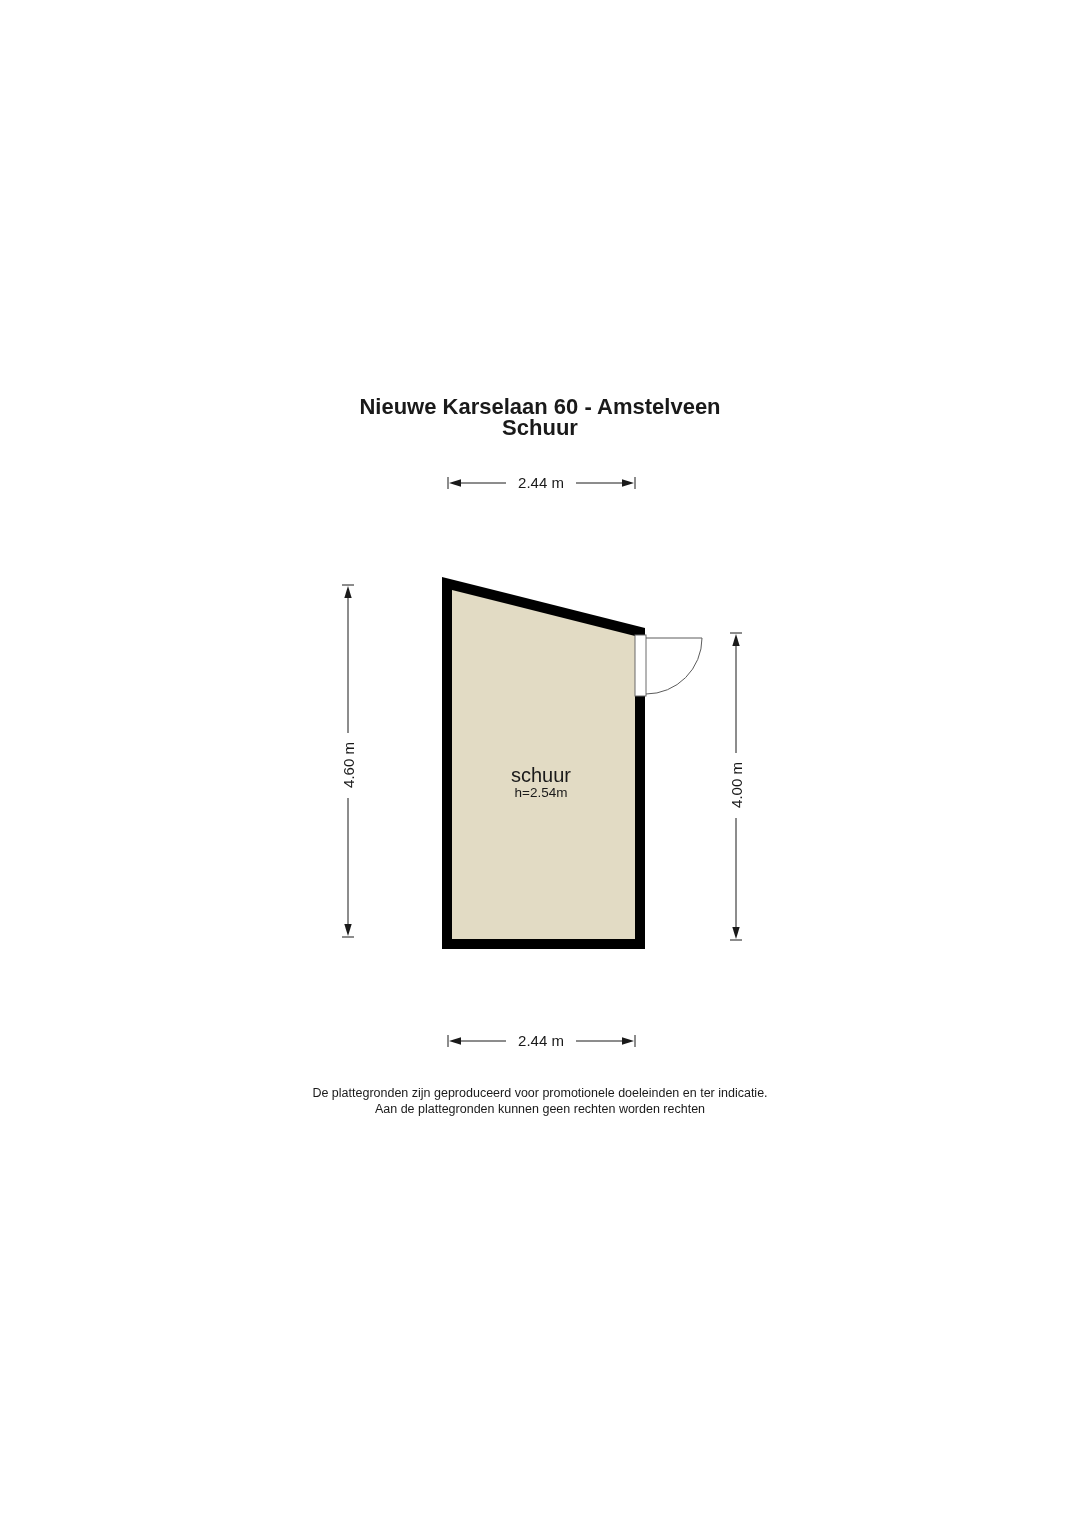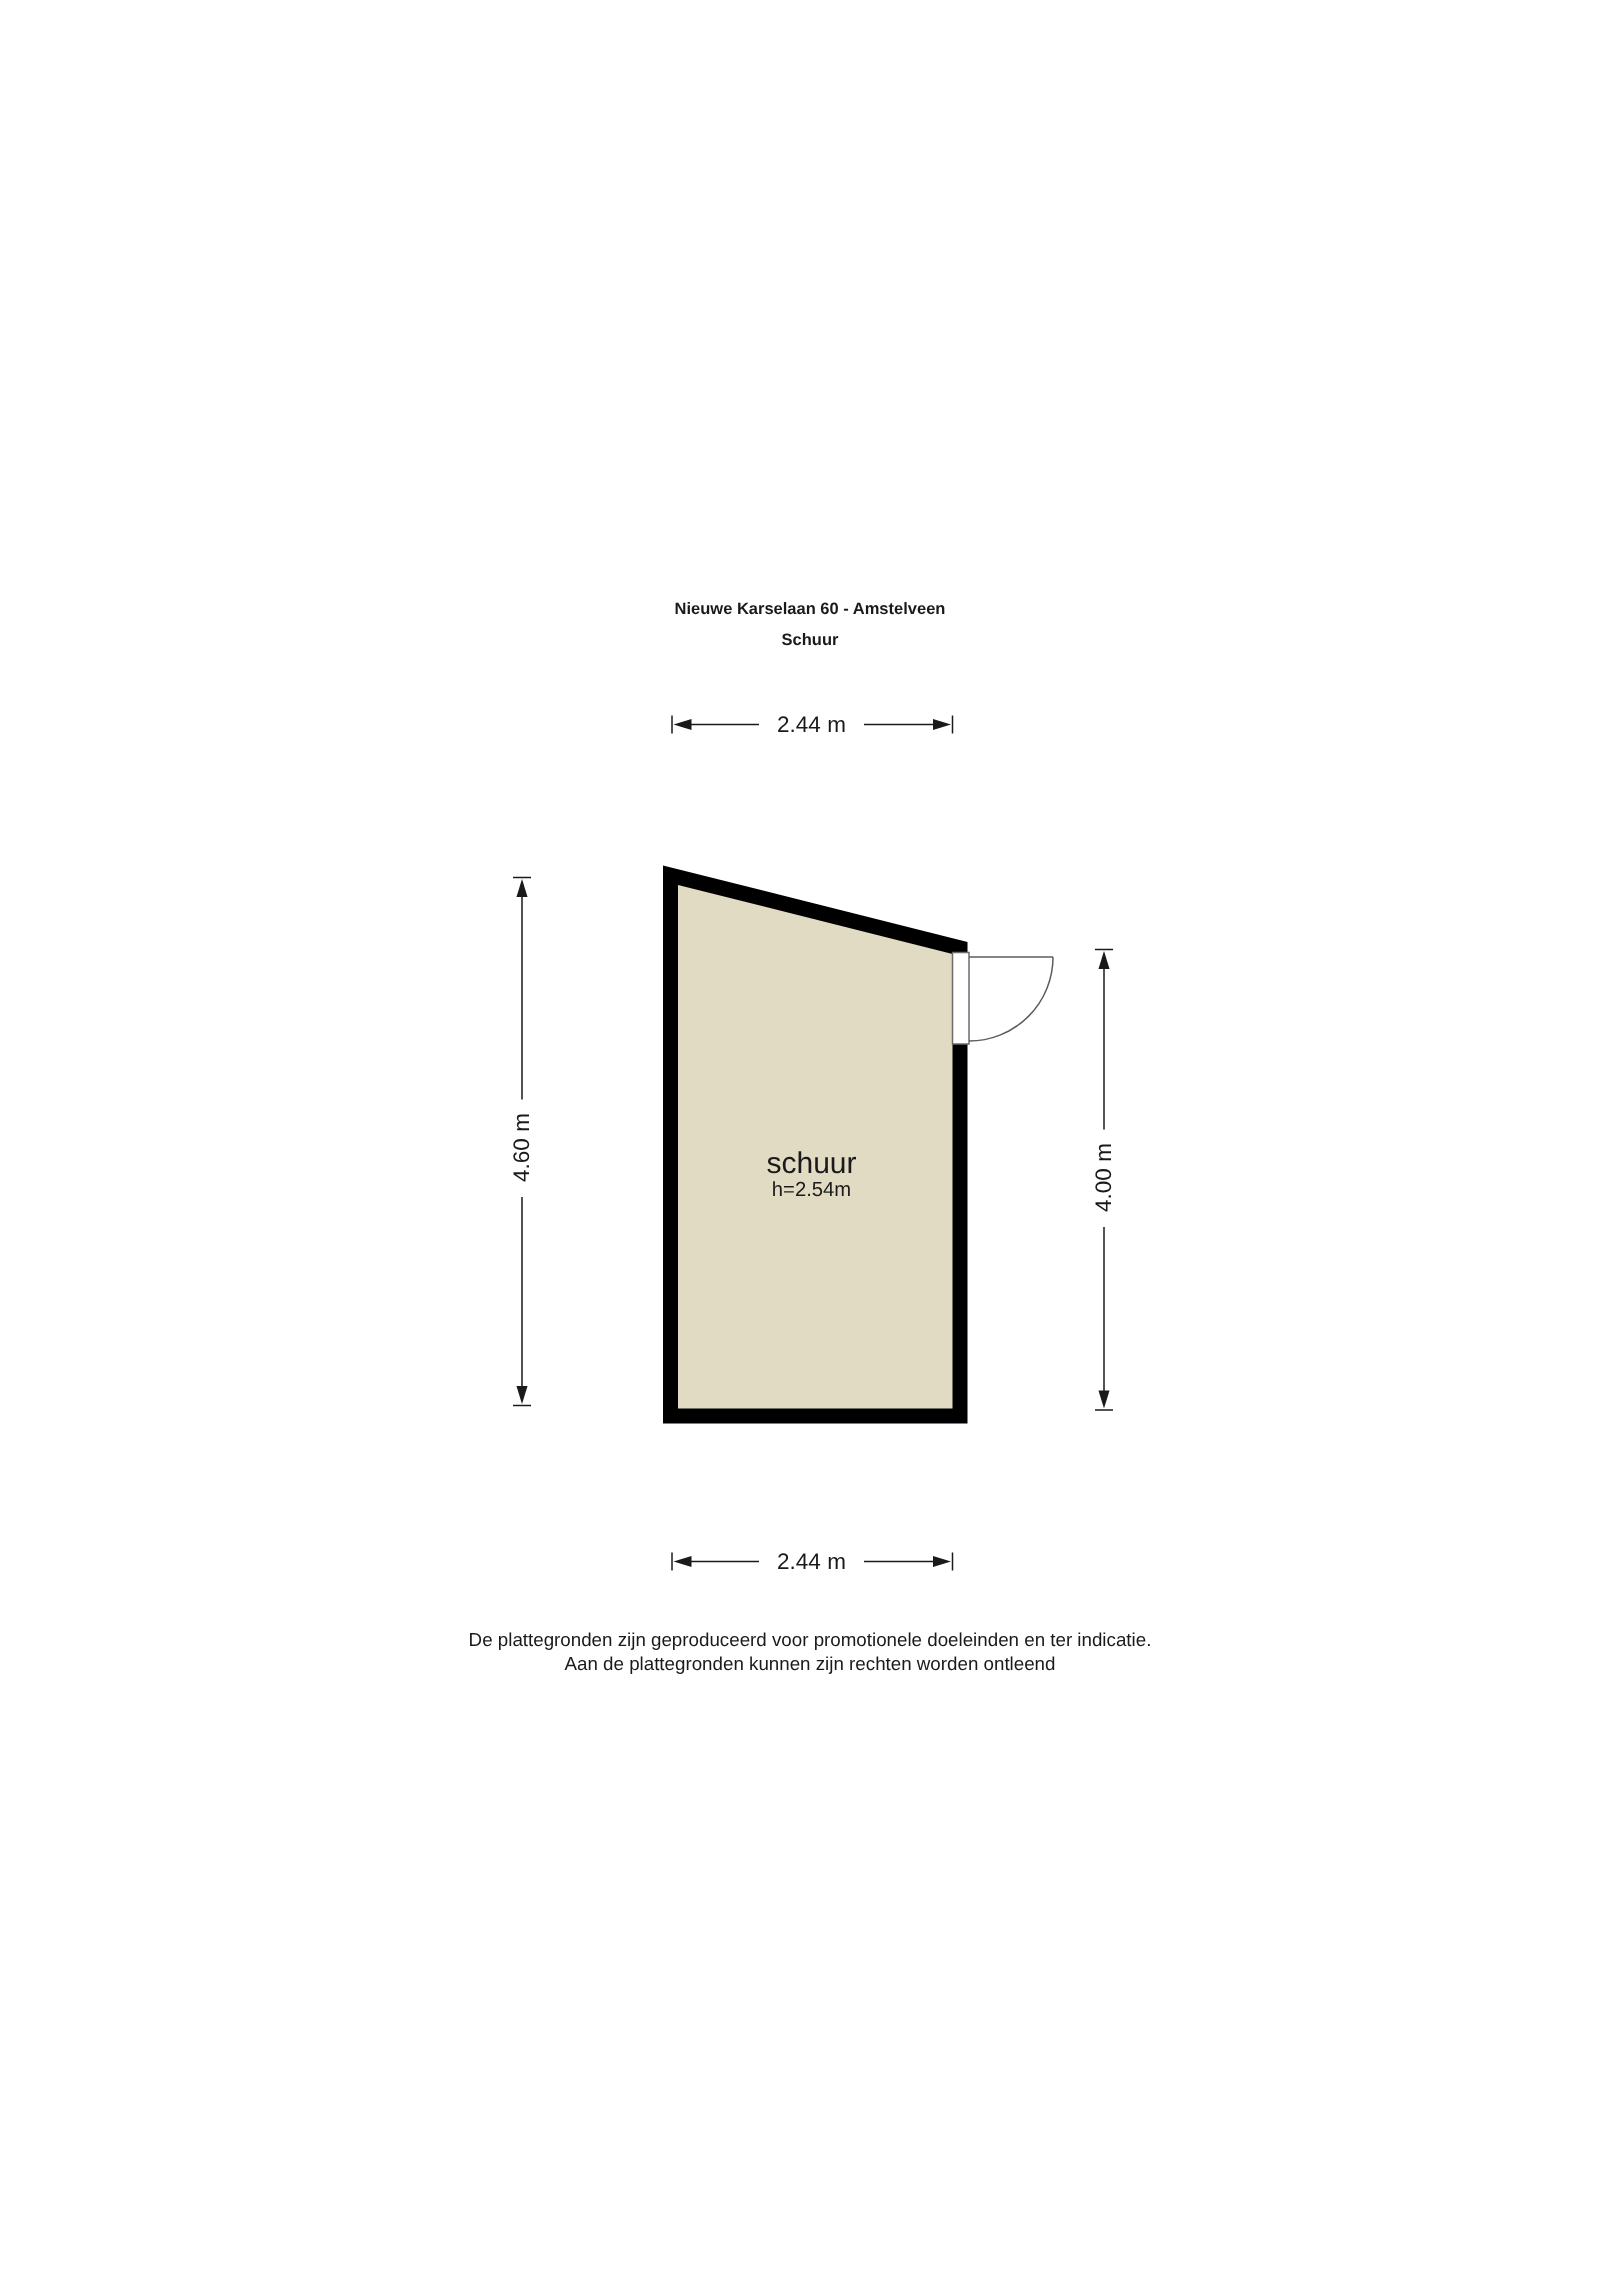--- a/index.html
+++ b/index.html
@@ -15,21 +15,21 @@
     overflow: hidden;
     font-family: "Liberation Sans", sans-serif;
     color: #1a1a1a;
   }
   .title-block {
     position: absolute;
     top: 396px;
     left: 0;
     width: 1080px;
     text-align: center;
-    font-size: 11px;
+    font-size: 22px;
     font-weight: bold;
     line-height: 21px;
     color: #1a1a1a;
   }
   .plan-svg {
     position: absolute;
     top: 0;
     left: 0;
     width: 1080px;
     height: 1527px;
@@ -138,16 +138,16 @@
     </g>
 
     <g>
       <text x="541" y="782" text-anchor="middle" class="room-name">schuur</text>
       <text x="541" y="797" text-anchor="middle" class="room-height">h=2.54m</text>
     </g>
   </svg>
 
   <div class="footer-block">
     <div>De plattegronden zijn geproduceerd voor promotionele doeleinden en ter indicatie.</div>
-    <div>Aan de plattegronden kunnen zijn rechten worden ontleend</div>
+    <div>Aan de plattegronden kunnen geen rechten worden rechten</div>
   </div>
 
 </div>
 
 </body></html>

